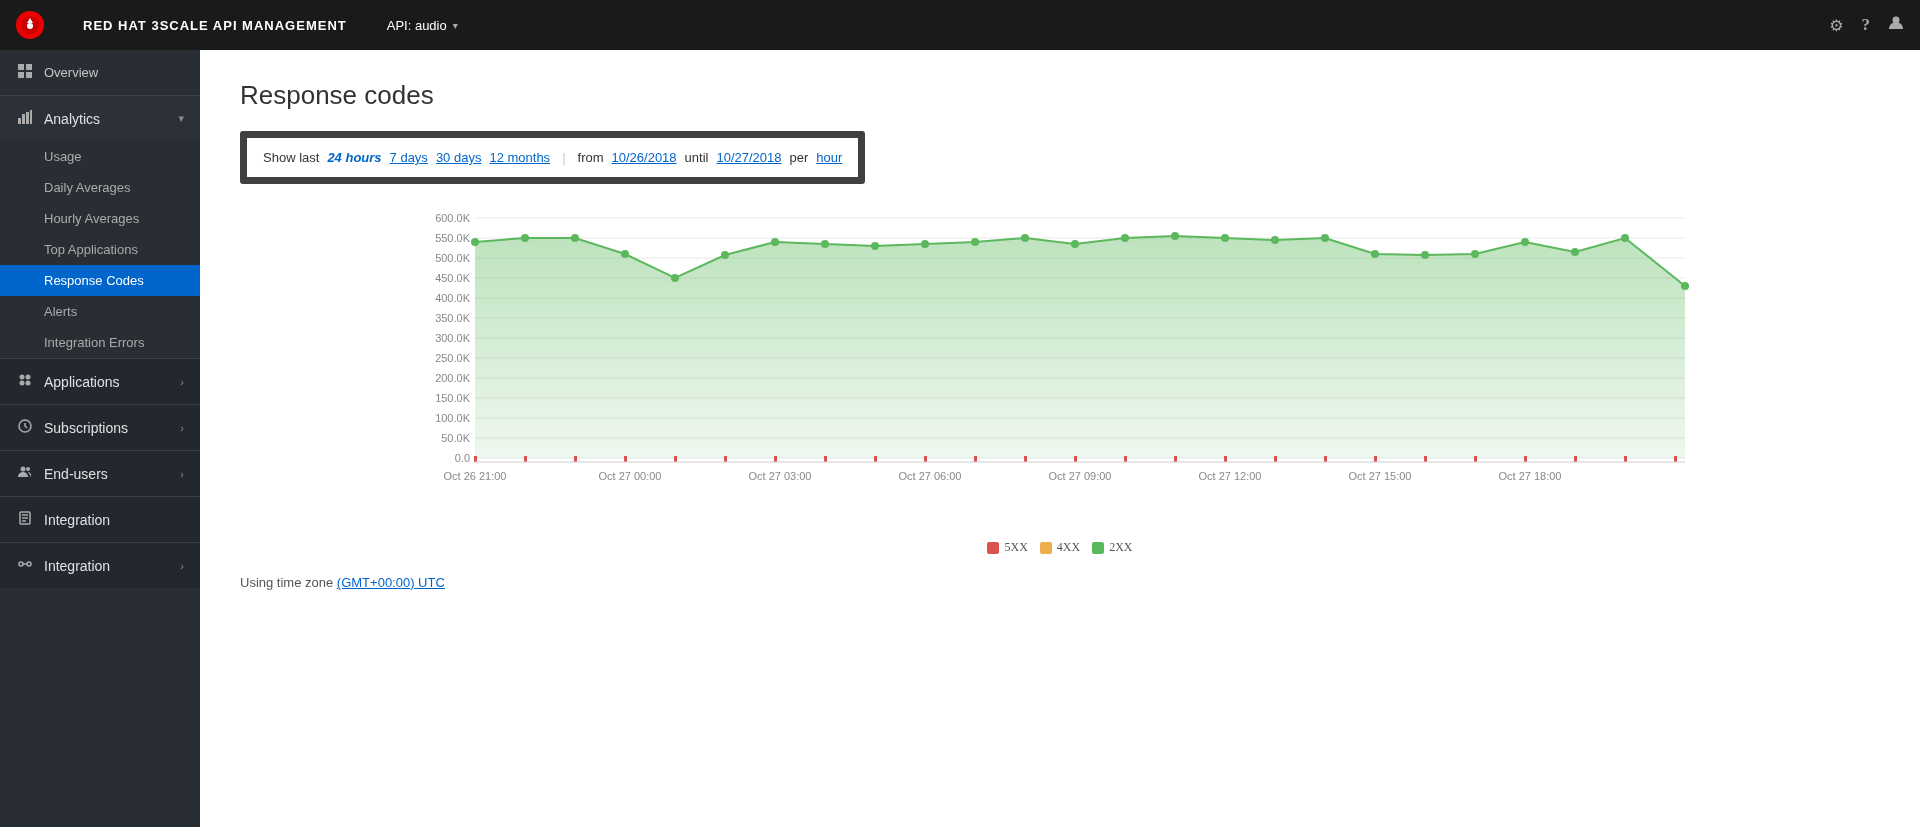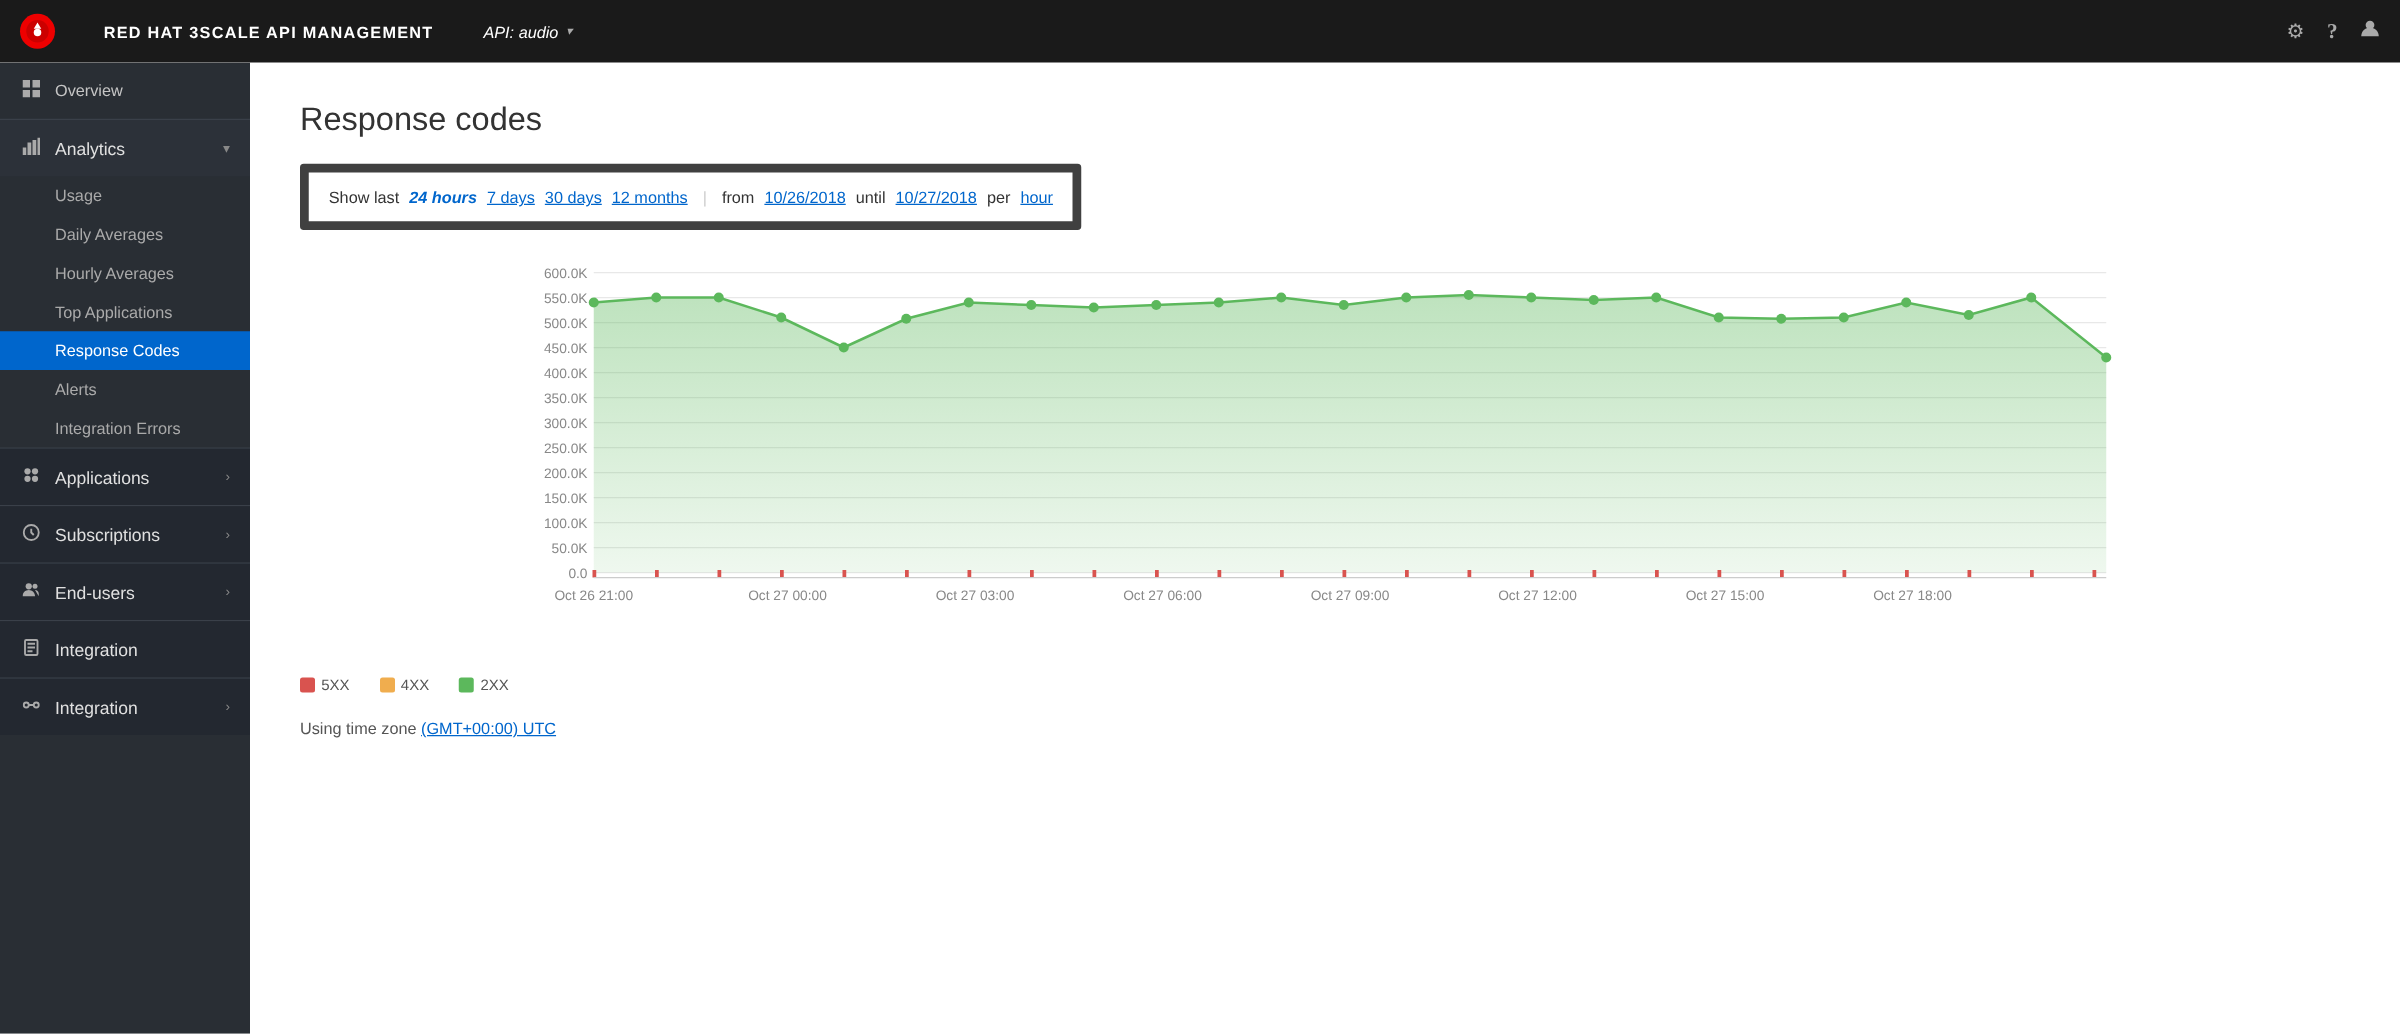--- a/index.html
+++ b/index.html
@@ -44,21 +44,20 @@
       padding-left: 29px;
     }
     .api-selector {
       margin-left: 40px;
       color: #fff;
       font-size: 13px;
       display: flex;
       align-items: center;
       gap: 6px;
       cursor: pointer;
-      font-style: italic;
     }
     .api-selector .chevron { font-size: 10px; color: #aaa; }
     .top-nav-right {
       margin-left: auto;
       display: flex;
       gap: 18px;
       align-items: center;
     }
     .top-nav-icon {
       color: #aaa;
@@ -161,24 +160,26 @@
       width: 100%;
       margin-bottom: 16px;
     }
     .chart-svg-wrap {
       width: 100%;
     }
 
     
     .chart-legend {
       display: flex;
-      gap: 24px;
+      justify-content: center;
+      gap: 12px;
       margin-top: 8px;
       font-size: 12px;
       color: #555;
+      font-family: Liberation Serif, serif;
     }
     .legend-item { display: flex; align-items: center; gap: 5px; }
     .legend-swatch { width: 12px; height: 12px; border-radius: 2px; }
 
     
     .timezone-note {
       font-size: 13px;
       color: #555;
       margin-top: 20px;
     }

